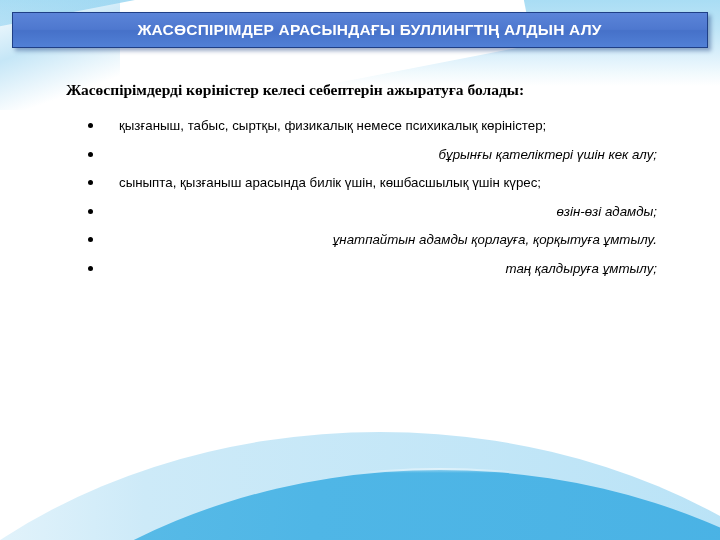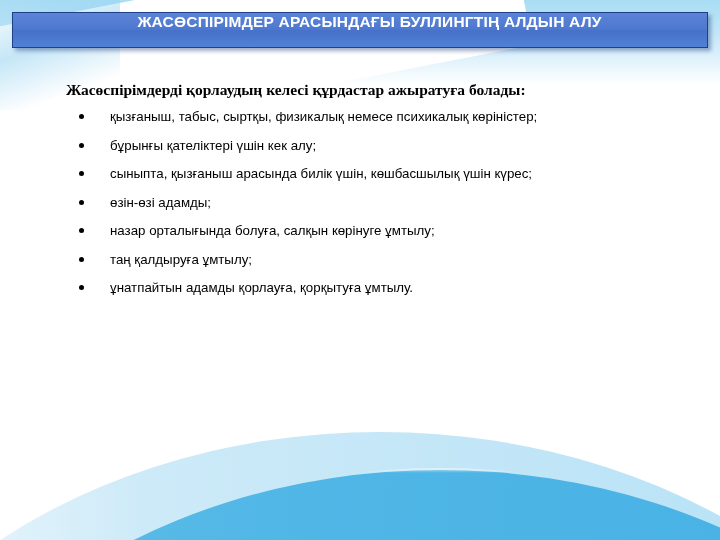--- a/index.html
+++ b/index.html
@@ -76,20 +76,21 @@
     position: absolute;
     left: 12px;
     top: 12px;
     width: 696px;
     height: 36px;
     box-sizing: border-box;
     border: 1px solid #1f3f86;
     background: linear-gradient(180deg, #5b84d8 0%, #4e78cf 48%, #4671c9 52%, #5180d6 100%);
     box-shadow: 3px 3px 4px rgba(40,70,130,.45);
     display: flex;
+    align-items: center;
     justify-content: center;
     padding-left: 19px;
   }
   .title-text {
     color: #ffffff;
     font-size: 15.5px;
     font-weight: bold;
     letter-spacing: .2px;
     white-space: nowrap;
     font-family: "Liberation Sans", sans-serif;
@@ -108,36 +109,37 @@
     font-size: 15.5px;
     color: #000000;
     text-align: justify;
     line-height: 1.55;
     margin: 0 0 4px 0;
     text-indent: 26px;
     padding-right: 8px;
   }
   ul.bullets {
     list-style: none;
-    margin: 4px;
+    margin: 13px;
     padding: 0;
   }
   ul.bullets > li {
     position: relative;
     padding-left: 66px;
     padding-right: 10px;
     margin: 0 0 7px 0;
     font-family: "Liberation Sans", sans-serif;
     font-size: 13.3px;
     color: #000000;
     line-height: 1.62;
     text-align: justify;
   }
   ul.bullets > li.nojustify {
-    text-align: left;
+    text-align: right;
+    font-style: italic;
   }
   ul.bullets > li::before {
     content: "";
     position: absolute;
     left: 35px;
     top: 8px;
     width: 5px;
     height: 5px;
     background: #000000;
     border-radius: 50%;
@@ -154,26 +156,25 @@
   <div class="bg-layer bg-bottom-arc-light"></div>
   <div class="bg-layer bg-bottom-arc"></div>
   <div class="bg-layer bg-bottom-arc-hl"></div>
 
   <div class="title-bar">
     <span class="title-text">ЖАСӨСПІРІМДЕР АРАСЫНДАҒЫ БУЛЛИНГТІҢ АЛДЫН АЛУ</span>
   </div>
 
   <div class="content">
 
-    <p class="lead">Жасөспірімдерді қорлаудың келесі құрдастар ажыратуға болады:</p>
+    <p class="lead">Жасөспірімдерді көріністер келесі себептерін ажыратуға болады:</p>
 
     <ul class="bullets">
       <li>қызғаныш, табыс, сыртқы, физикалық немесе психикалық көріністер;</li>
       <li class="nojustify">бұрынғы қателіктері үшін кек алу;</li>
       <li>сыныпта, қызғаныш арасында билік үшін, көшбасшылық үшін күрес;</li>
       <li class="nojustify">өзін-өзі адамды;</li>
-      <li class="nojustify">назар орталығында болуға, салқын көрінуге ұмтылу;</li>
+      <li class="nojustify">ұнатпайтын адамды қорлауға, қорқытуға ұмтылу.</li>
       <li class="nojustify">таң қалдыруға ұмтылу;</li>
-      <li class="nojustify">ұнатпайтын адамды қорлауға, қорқытуға ұмтылу.</li>
     </ul>
 
   </div>
 </div>
 
 </body></html>

